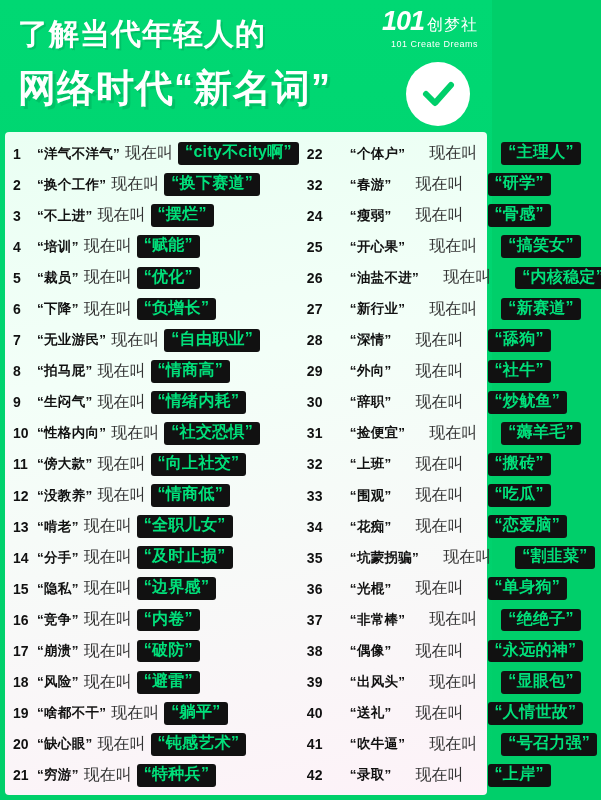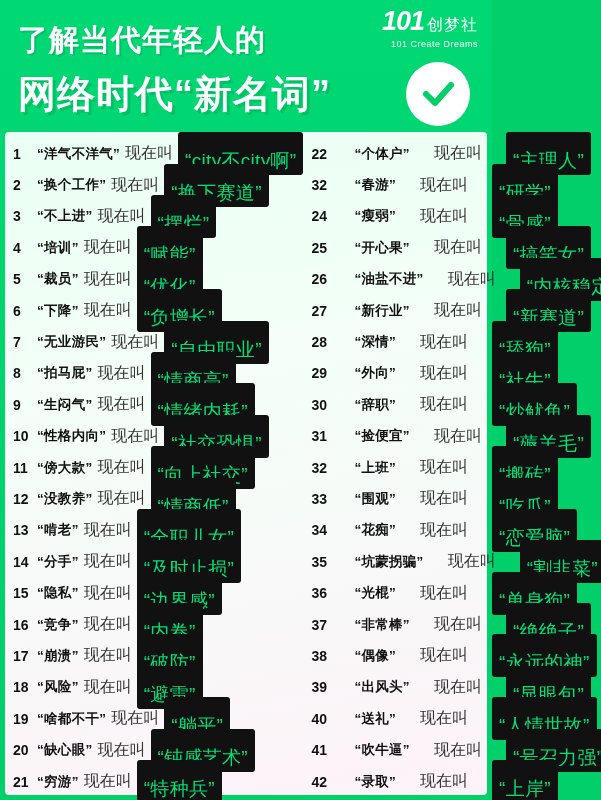--- a/index.html
+++ b/index.html
@@ -54,21 +54,20 @@
     color: #ffffff;
     letter-spacing: .5px;
     margin-top: 5px;
     text-align: right;
   }
   .title-line1 {
     font-size: 30px;
     font-weight: bold;
     color: #ffffff;
     letter-spacing: 1px;
-    margin-top: 6px;
     text-shadow: 2px 2px 0 rgba(0,0,0,0.10);
   }
   .title-line2 {
     font-size: 38px;
     font-weight: bold;
     color: #ffffff;
     letter-spacing: 1px;
     margin-top: 8px;
     text-shadow: 3px 3px 0 rgba(0,0,0,0.10);
   }
@@ -121,26 +120,26 @@
     color: #111;
     letter-spacing: .3px;
     text-align: right;
   }
   .mid {
     font-size: 16px;
     color: #333;
     font-weight: normal;
   }
   .new {
-    font-size: 19px;
-    font-weight: normal;
+    font-size: 16px;
+    font-weight: bold;
     color: #00e07a;
     background: #111111;
     border-radius: 3px;
-    padding: 19px 7px 4px 7px;
+    padding: 2px 7px 4px 7px;
     letter-spacing: .3px;
     display: inline-block;
     line-height: 1.05;
   }
   .col.right .row { padding-left: 6px; gap: 24px; }
 </style>
 </head>
 <body>
 
 <div id="page">

